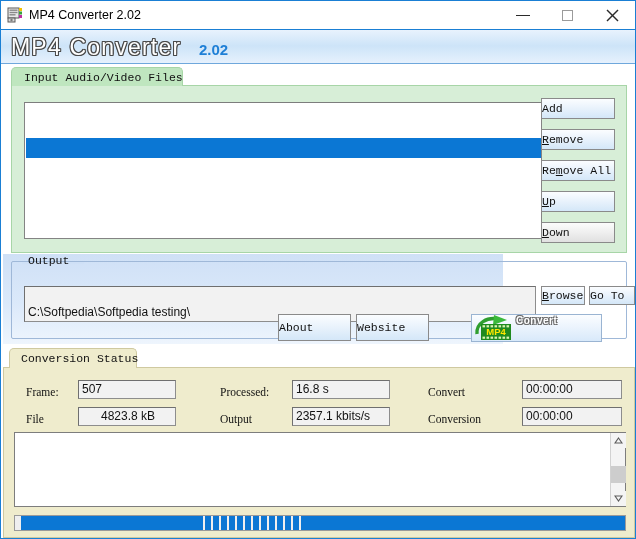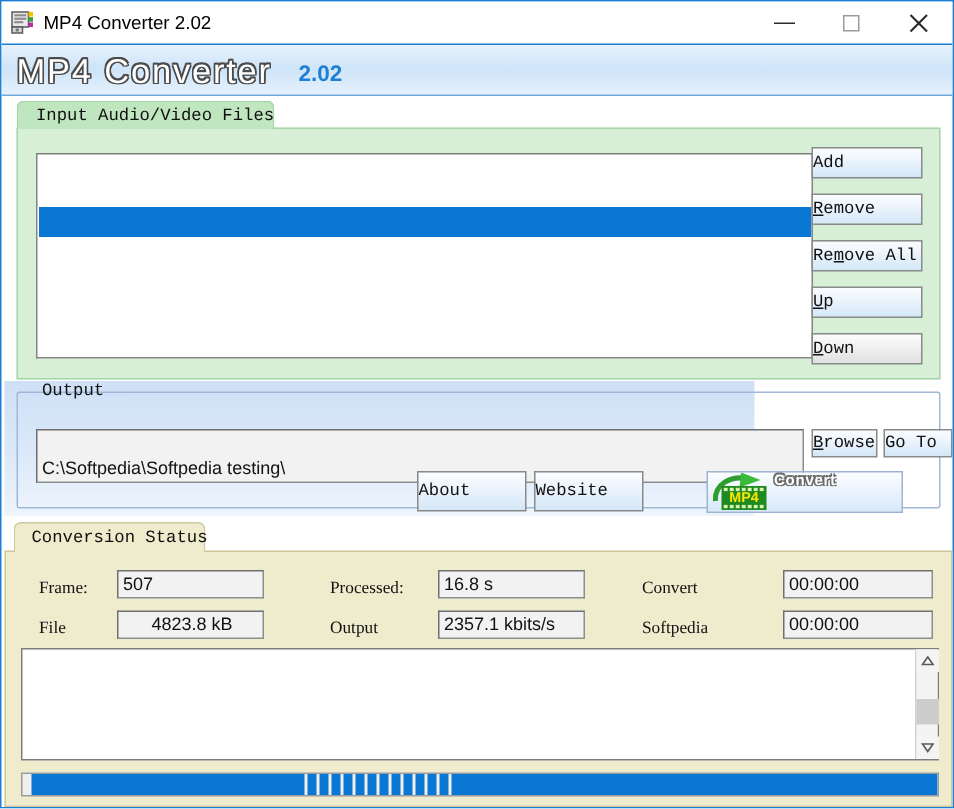--- a/index.html
+++ b/index.html
@@ -451,21 +451,21 @@
 
     <div class="fld-label" style="left:424px; top:18px;">Convert</div>
     <div class="fld-box" style="left:518px; top:12px; width:100px;">00:00:00</div>
 
     <div class="fld-label" style="left:22px; top:45px;">File</div>
     <div class="fld-box" style="left:74px; top:39px; width:98px;padding-left:22px;">4823.8 kB</div>
 
     <div class="fld-label" style="left:216px; top:45px;">Output</div>
     <div class="fld-box" style="left:288px; top:39px; width:98px;">2357.1 kbits/s</div>
 
-    <div class="fld-label" style="left:424px; top:45px;">Softpedia</div>
+    <div class="fld-label" style="left:424px; top:45px;">Conversion</div>
     <div class="fld-box" style="left:518px; top:39px; width:100px;">00:00:00</div>
 
     <div class="logbox">
       <div style="position:absolute;left:3px;top:2px;right:18px;font-size:12px;color:#111;"></div>
       <div class="vscroll">
         <div class="vs-arrow">
           <svg width="9" height="7" viewBox="0 0 9 7">
               <path d="M4.5 1 L8 6 L1 6 Z" fill="none" stroke="#5a5a5a" stroke-width="1.1"></path>
             </svg>
         </div>

